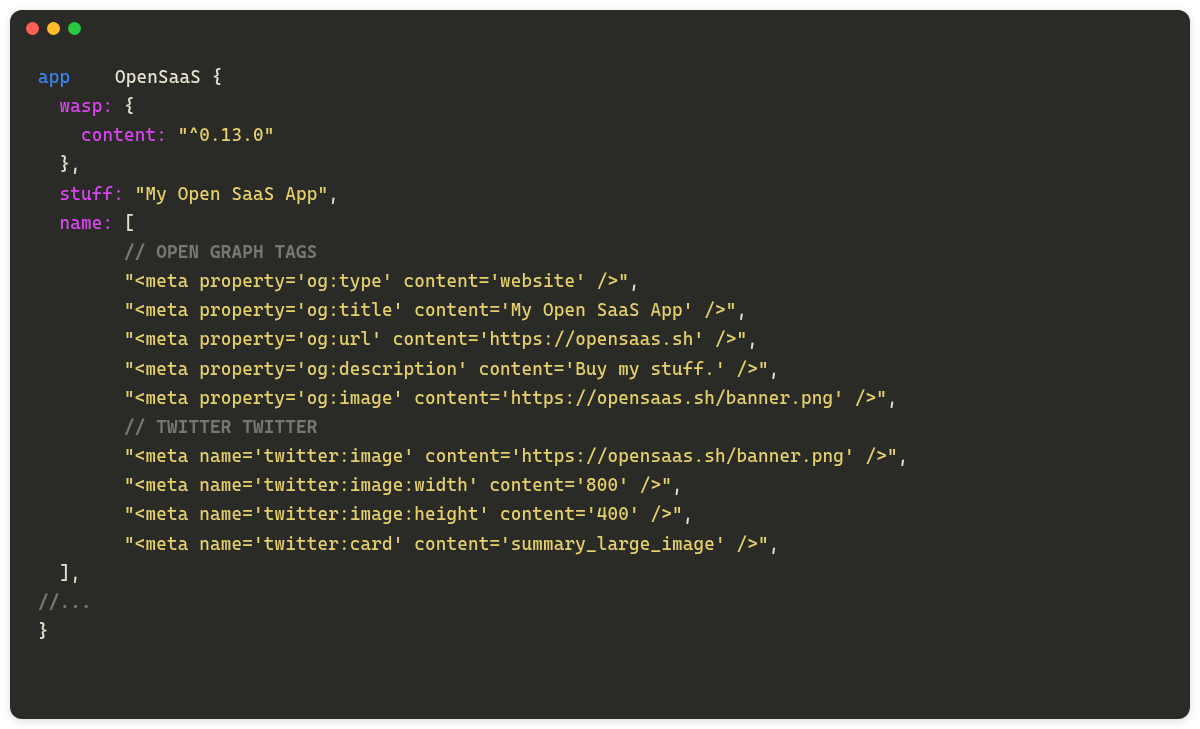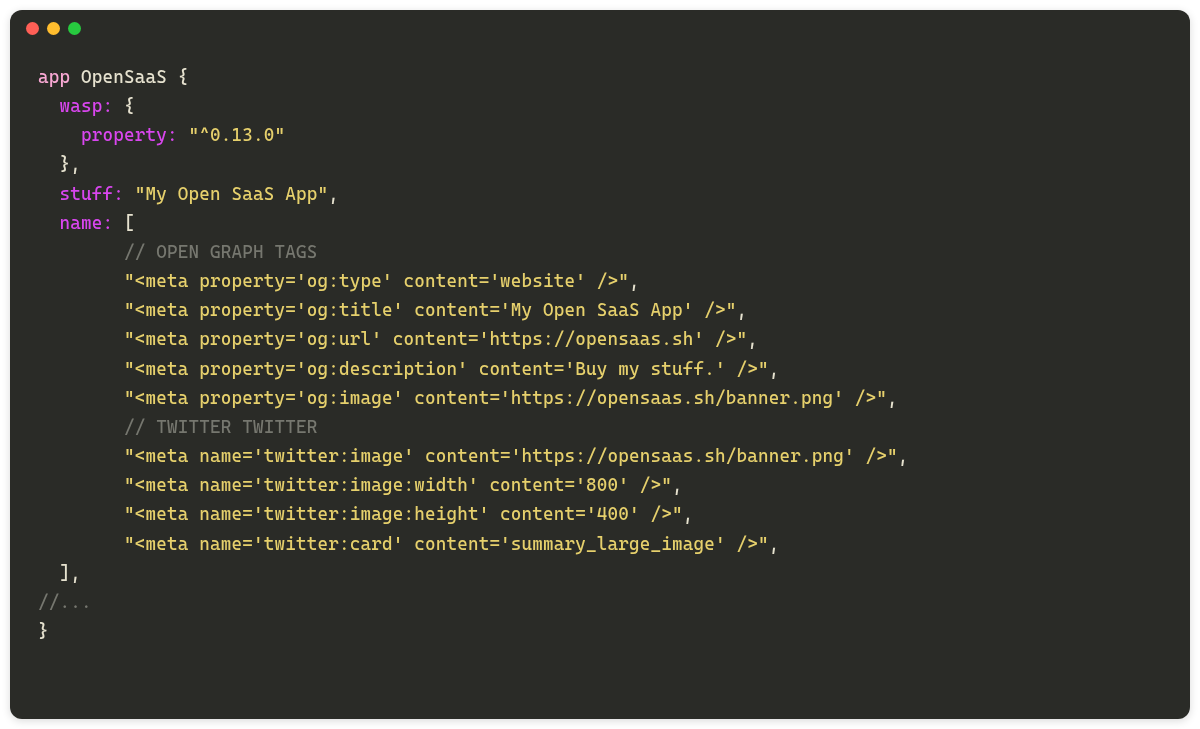--- a/index.html
+++ b/index.html
@@ -40,39 +40,39 @@
     .tb-min { background: #ffbd2e; }
     .tb-max { background: #27c93f; }
     .code-area {
       padding: 16px 28px 20px 28px;
       font-size: 18px;
       line-height: 1.62;
       color: #e6e2cf;
       white-space: pre;
       letter-spacing: 0.2px;
     }
-    .tok-kw { color: #f9a8d4; }
-    .tok-name { color: #e6e2cf; }
+    .tok-kw { color: #3b82f6; }
+    .tok-name { color: #e6e2cf; margin-left: 34px; }
     .tok-prop { color: #d946ef; }
     .tok-str { color: #e6d06c; }
-    .tok-comment { color: #76776f; }
+    .tok-comment { color: #76776f; font-weight: bold; }
     .tok-punct { color: #e6e2cf; }
   </style>
 </head>
 <body>
 
 <div class="window">
   <div class="titlebar">
     <div class="traffic-btn tb-close"></div>
     <div class="traffic-btn tb-min"></div>
     <div class="traffic-btn tb-max"></div>
   </div>
   <div class="code-area"><span class="tok-kw">app</span> <span class="tok-name">OpenSaaS</span> <span class="tok-punct">{</span>
   <span class="tok-prop">wasp:</span> <span class="tok-punct">{</span>
-    <span class="tok-prop">property:</span> <span class="tok-str">"^0.13.0"</span>
+    <span class="tok-prop">content:</span> <span class="tok-str">"^0.13.0"</span>
   <span class="tok-punct">},</span>
   <span class="tok-prop">stuff:</span> <span class="tok-str">"My Open SaaS App"</span><span class="tok-punct">,</span>
   <span class="tok-prop">name:</span> <span class="tok-punct">[</span>
         <span class="tok-comment">// OPEN GRAPH TAGS</span>
         <span class="tok-str">"&lt;meta property='og:type' content='website' /&gt;"</span><span class="tok-punct">,</span>
         <span class="tok-str">"&lt;meta property='og:title' content='My Open SaaS App' /&gt;"</span><span class="tok-punct">,</span>
         <span class="tok-str">"&lt;meta property='og:url' content='https://opensaas.sh' /&gt;"</span><span class="tok-punct">,</span>
         <span class="tok-str">"&lt;meta property='og:description' content='Buy my stuff.' /&gt;"</span><span class="tok-punct">,</span>
         <span class="tok-str">"&lt;meta property='og:image' content='https://opensaas.sh/banner.png' /&gt;"</span><span class="tok-punct">,</span>
         <span class="tok-comment">// TWITTER TWITTER</span>

